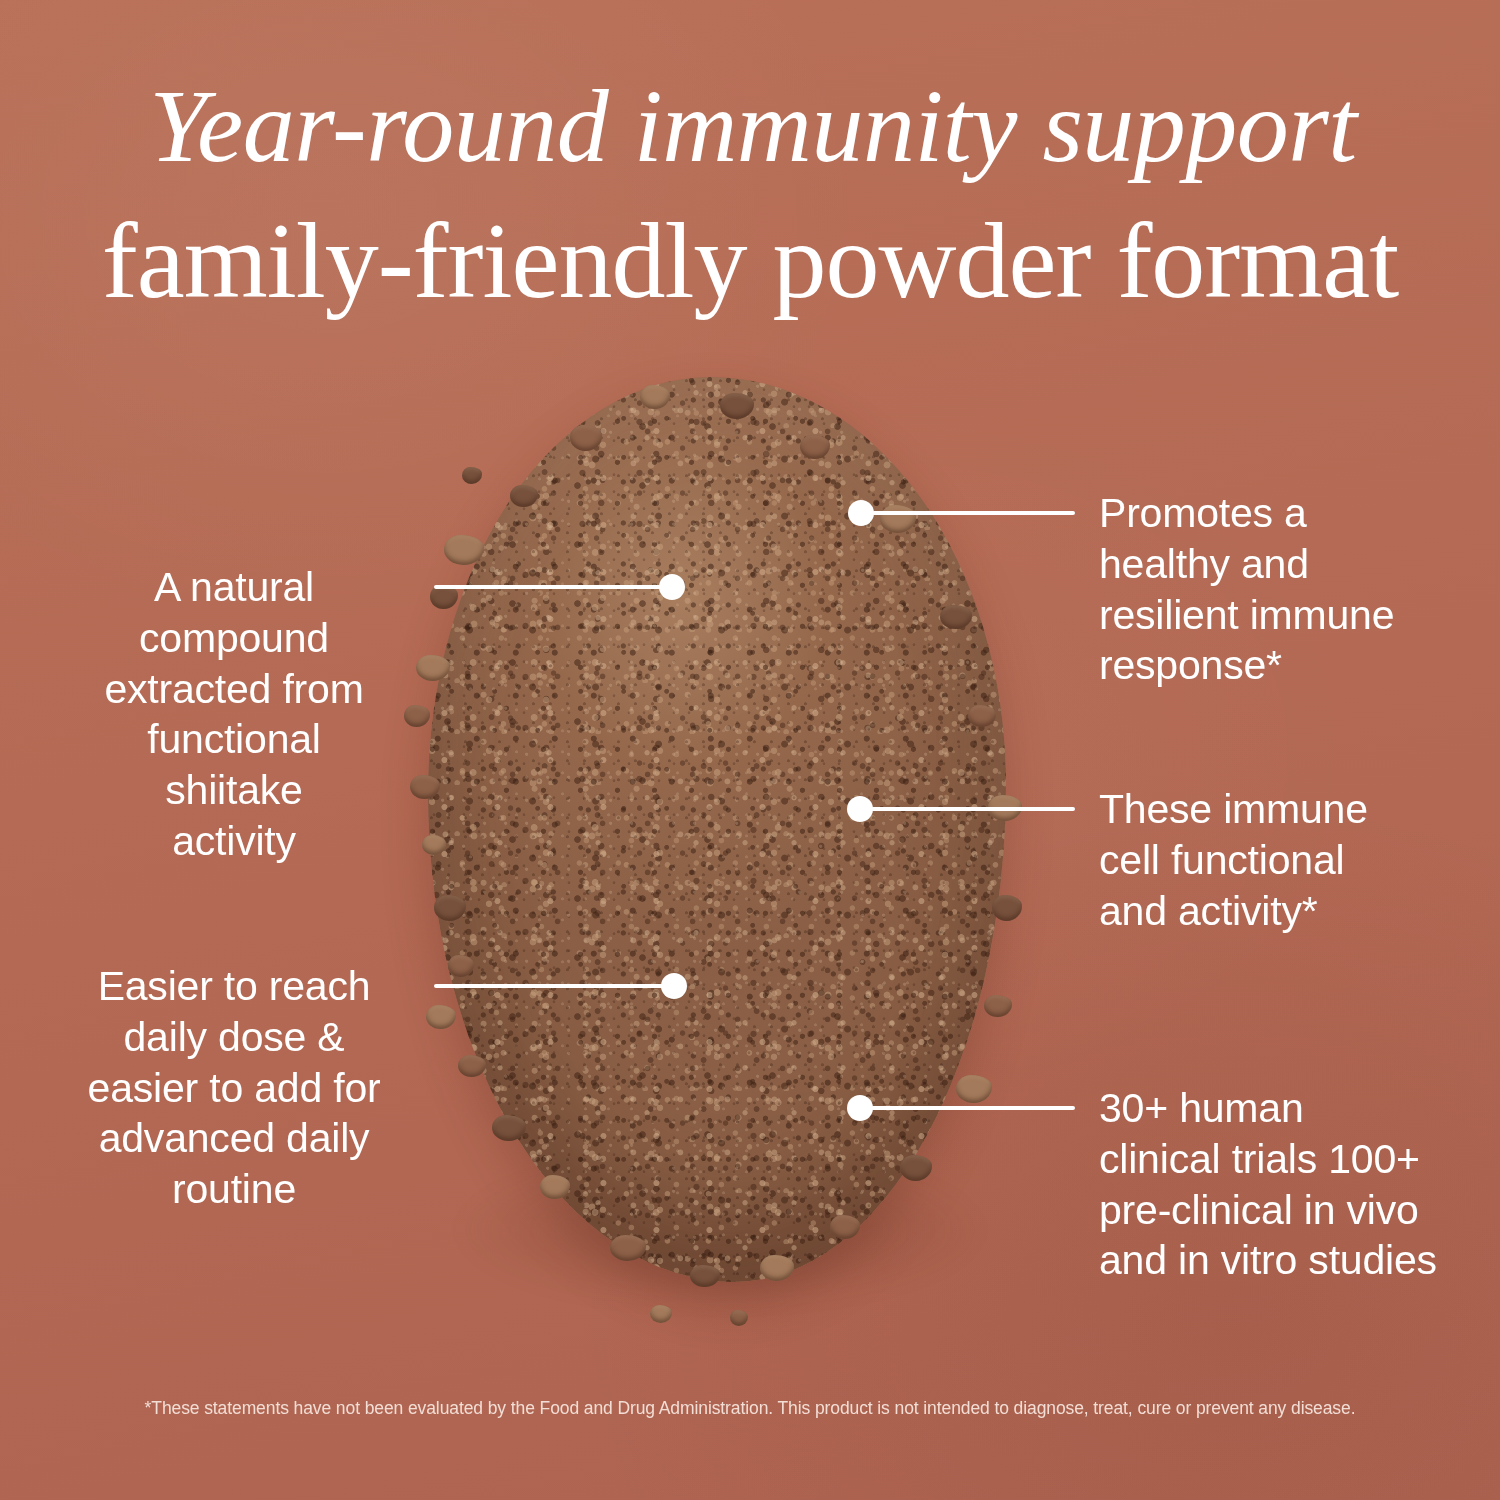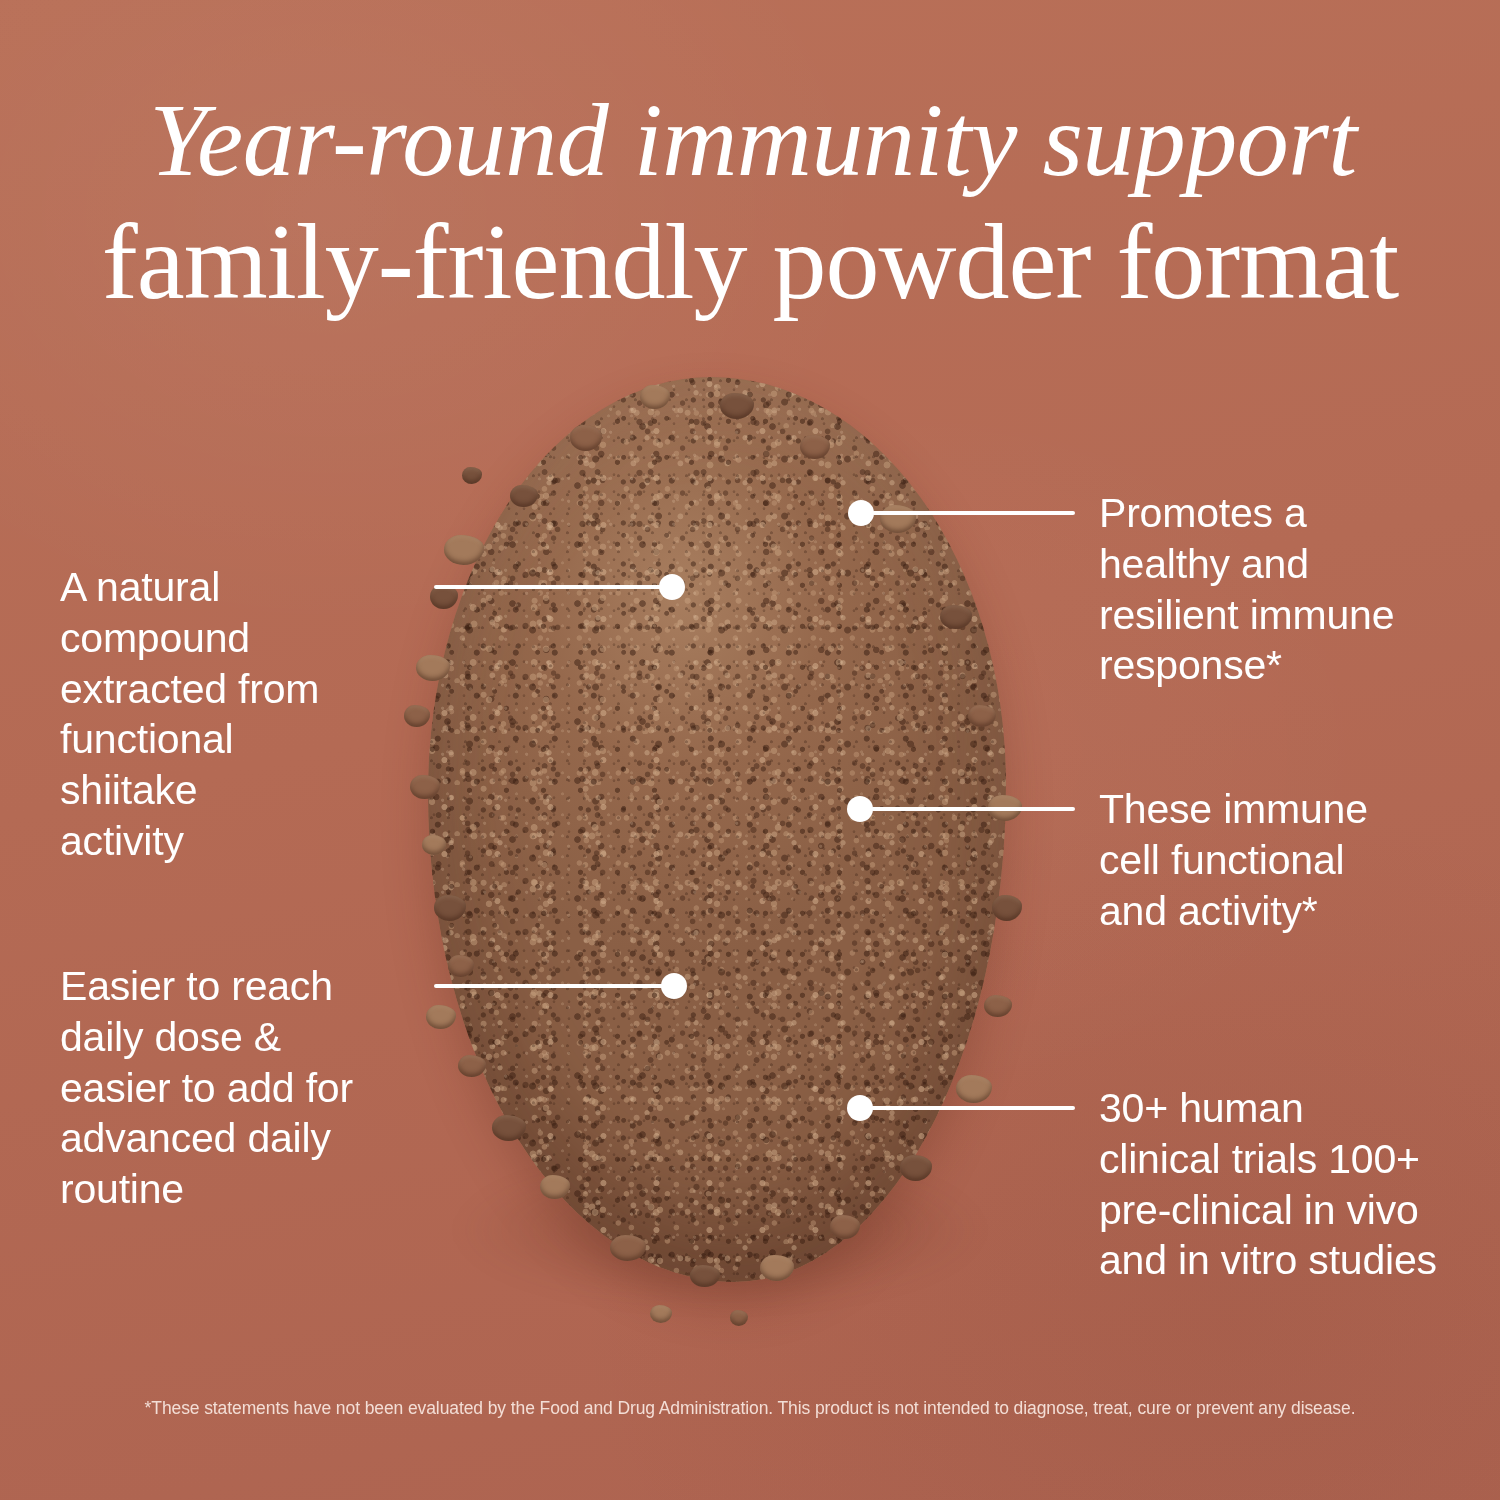--- a/index.html
+++ b/index.html
@@ -40,29 +40,28 @@
     font-family: "Liberation Serif", "DejaVu Serif", serif;
     line-height: 1.0;
   }
   #headline .hl-line1 {
     display: block;
     font-style: italic;
     font-weight: 400;
     font-size: 104px;
     letter-spacing: -0.5px;
     padding-left: 6px;
-    margin-top: 14px;
   }
   #headline .hl-line2 {
     display: block;
     font-style: normal;
     font-weight: 400;
     font-size: 108px;
     letter-spacing: -1px;
-    margin-top: 16px;
+    margin-top: 29px;
   }
 
   
   #powder-wrap {
     position: absolute;
     left: 400px;
     top: 355px;
     width: 630px;
     height: 960px;
   }
@@ -164,21 +163,21 @@
   
   .callout {
     position: absolute;
     color: #ffffff;
     font-family: "Liberation Sans", sans-serif;
     font-weight: 400;
     font-size: 41px;
     line-height: 1.24;
     letter-spacing: -0.2px;
   }
-  .callout.left { text-align: left; }
+  .callout.left { text-align: center; }
   .callout.right { text-align: left; }
 
   .leader {
     position: absolute;
     height: 4px;
     background: #ffffff;
     border-radius: 2px;
   }
   .dot {
     position: absolute;

